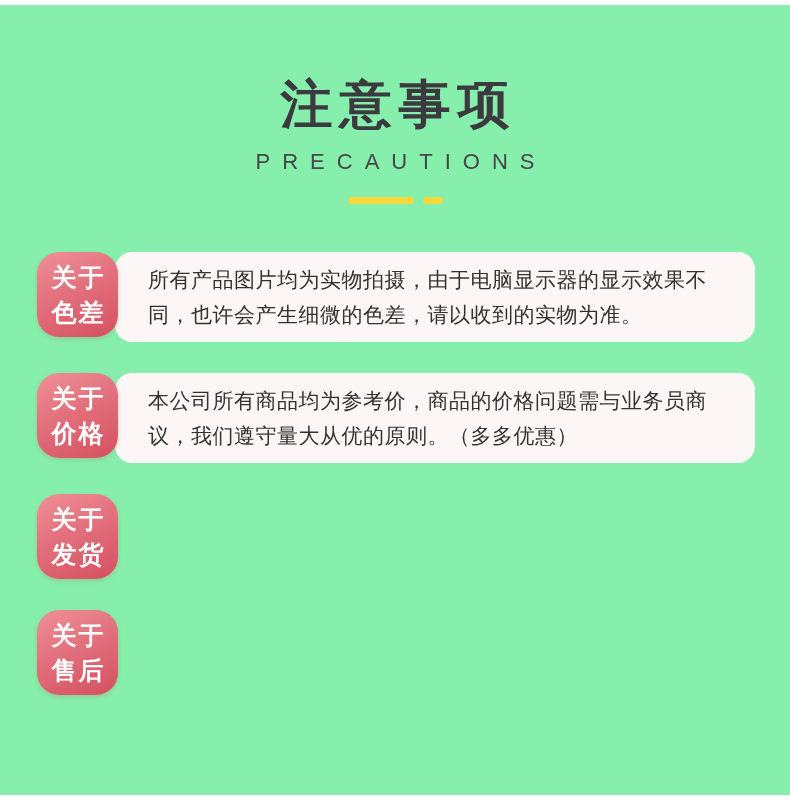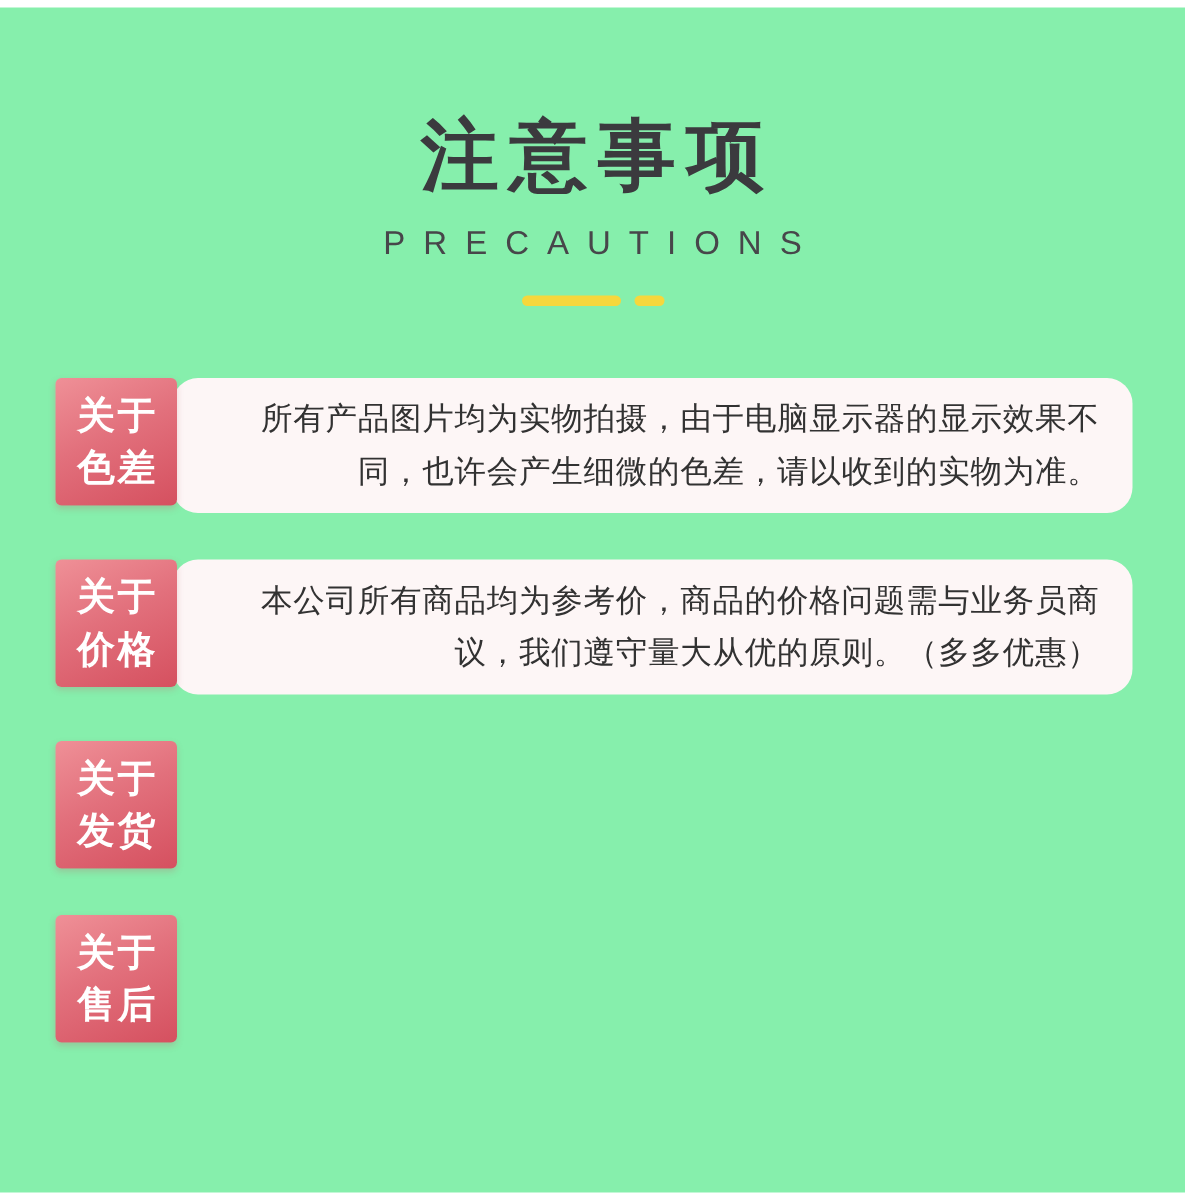--- a/index.html
+++ b/index.html
@@ -72,36 +72,35 @@
   }
   .panel {
     margin-left: 78px;
     min-height: 85px;
     box-sizing: border-box;
     background: #fdf6f6;
     border-radius: 17px;
     padding: 10px 22px 10px 33px;
     display: flex;
     align-items: center;
-    text-align: right;
   }
   .panel-text {
     font-size: 21px;
     line-height: 35px;
     font-weight: 500;
     color: #323232;
     letter-spacing: 0.5px;
   }
   .badge {
     position: absolute;
     left: 0;
     top: 0;
     width: 81px;
     height: 85px;
-    border-radius: 4px;
+    border-radius: 22px;
     background: linear-gradient(155deg, #ef9097 0%, #e2707c 45%, #d5505f 100%);
     color: #ffffff;
     display: flex;
     flex-direction: column;
     align-items: center;
     justify-content: center;
     z-index: 2;
     box-shadow: 0 2px 4px rgba(190, 90, 105, 0.25);
   }
   .badge-line {

